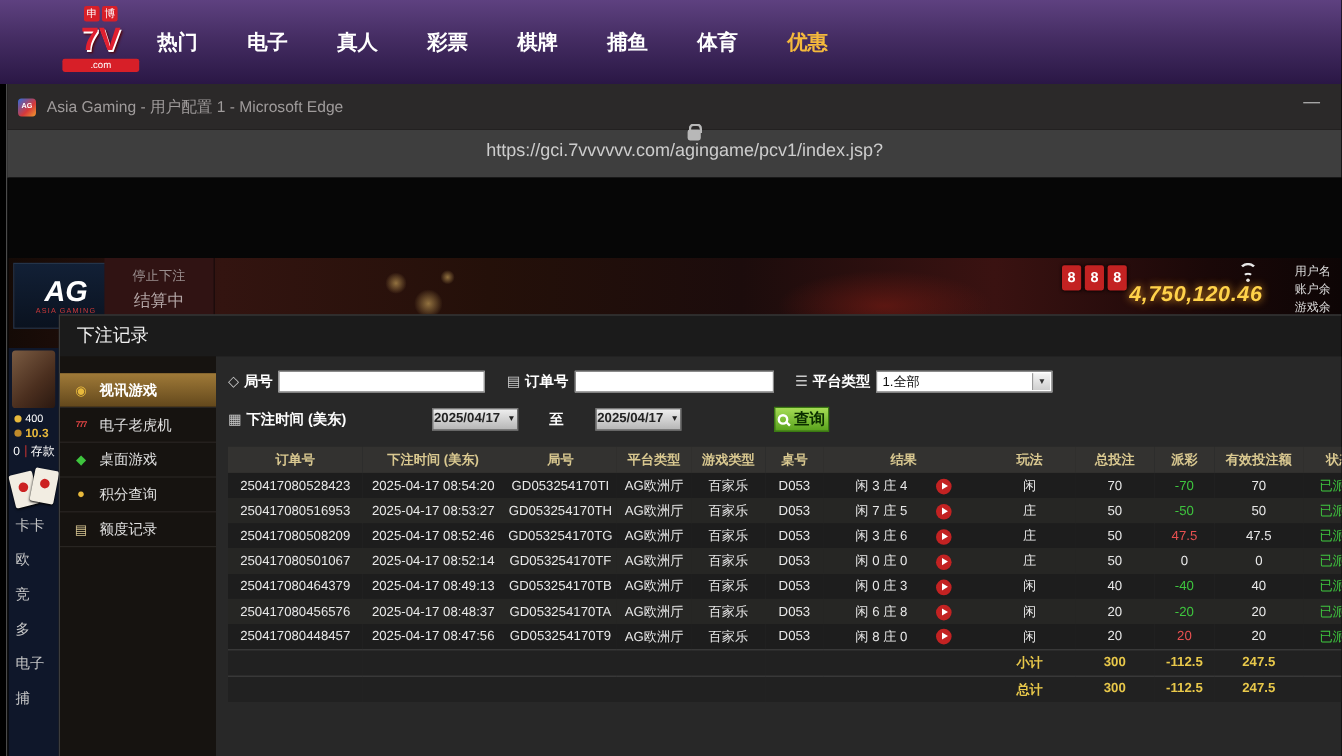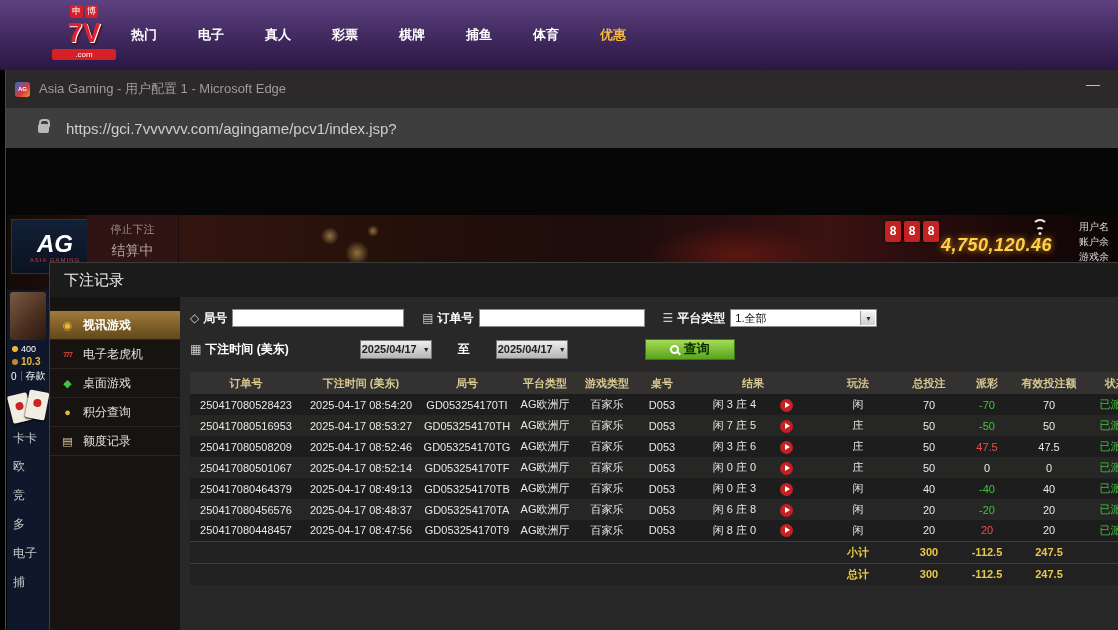--- a/index.html
+++ b/index.html
@@ -13,34 +13,34 @@
   .logo { position:absolute; left:52px; top:5px; width:64px; text-align:center; cursor:pointer; }
   .logo-row { display:flex; gap:2px; justify-content:center; }
   .logo-sq { width:13px; height:13px; background:#d71f28; color:#fff; font-size:9px;
     line-height:13px; border-radius:2px; }
   .logo-7v { font-size:27px; font-weight:bold; color:#e02030;
     line-height:30px; text-shadow:1px 1px 0 #fff, 2px 2px 2px #500; }
   .logo-com { background:#d71f28; color:#fff; font-size:8px; line-height:11px;
     border-radius:2px; margin-top:1px; }
   .nav-items { position:absolute; left:131px; top:0; height:100%; display:flex;
     align-items:center; gap:41px; }
-  .nav-item { font-size:13px; font-weight:bold; color:#fff; cursor:pointer; white-space:nowrap; }
+  .nav-item { font-size:17px; font-weight:bold; color:#fff; cursor:pointer; white-space:nowrap; }
   .nav-item.hl { color:#f5b93c; }
 
   
   .browser { position:absolute; left:5px; top:70px; right:0; bottom:0;
     border-left:1px solid #4a4a4a; background:#000; }
   .title-bar { height:38px; background:#2b2929; display:flex; align-items:center; position:relative; }
   .favicon { width:15px; height:15px; margin-left:9px; border-radius:3px;
     background:linear-gradient(135deg,#2d6cdf 0%,#d8393a 60%,#f09b2f 100%);
     color:#fff; font-size:6px; font-weight:bold; text-align:center; line-height:15px; }
   .title-text { margin-left:9px; color:#9f9b9b; font-size:13px; }
   .min-btn { position:absolute; right:12px; top:6px; color:#bdbdbd; font-size:14px;
     width:26px; text-align:center; cursor:pointer; }
-  .url-bar { height:40px; background:#3e3e3e; display:flex; align-items:center; }
+  .url-bar { height:40px; background:#3e3e3e; display:flex; align-items:center;flex-direction:column; }
   .lock { width:11px; height:9px; background:#b8b8b8; border-radius:2px;
     margin-left:32px; position:relative; }
   .lock::before { content:''; position:absolute; top:-5px; left:1px; width:7px; height:6px;
     border:2px solid #b8b8b8; border-bottom:none; border-radius:4px 4px 0 0; }
   .url-text { margin-left:17px; color:#cdcdcd; font-size:15px; }
 
   
   .content { position:absolute; top:78px; left:1px; right:0; bottom:0; background:#060606; overflow:hidden; }
   .content-inner { position:relative; width:100%; height:100%; }
 
@@ -130,21 +130,21 @@
   .select .arrow { position:absolute; right:1px; top:1px; bottom:1px; width:15px;
     background:linear-gradient(#f4f4f4,#cfcfcf); border-left:1px solid #9a9a9a;
     font-size:7px; color:#333; display:flex; align-items:center; justify-content:center; }
   .date-btn { height:19px; padding:0 1px; margin:0; background:linear-gradient(#efefef,#b5b5b5);
     border:1px solid #777; font-size:11px; font-weight:bold; color:#222;
     display:inline-flex; align-items:center; gap:6px; cursor:pointer;
     font-family:"Liberation Sans","DejaVu Sans",sans-serif; }
   .date-btn .arr { font-size:7px; }
   .d1 { margin-left:66px; }
   .to-label { color:#fff; font-weight:bold; font-size:12px; margin:0 26px; }
-  .search-btn { height:21px; padding:0 24px; margin-left:77px;
+  .search-btn { height:21px; padding:0 2px; margin-left:77px;
     background:linear-gradient(#a5dc55,#58a31c); border:1px solid #3a7a12; color:#0b2e00;
     font-weight:bold; font-size:13px; display:inline-flex; align-items:center; cursor:pointer;
     font-family:"Liberation Sans","DejaVu Sans",sans-serif; }
   .mag { display:inline-block; width:9px; height:9px; border:2px solid #fff; border-radius:50%;
     position:relative; margin-right:5px; }
   .mag::after { content:''; position:absolute; width:5px; height:2px; background:#fff;
     transform:rotate(45deg); right:-4px; bottom:-2px; }
 
   .table-wrap { margin-top:12px; overflow:hidden; }
   table { width:956px; table-layout:fixed; border-collapse:collapse; font-size:11px;

